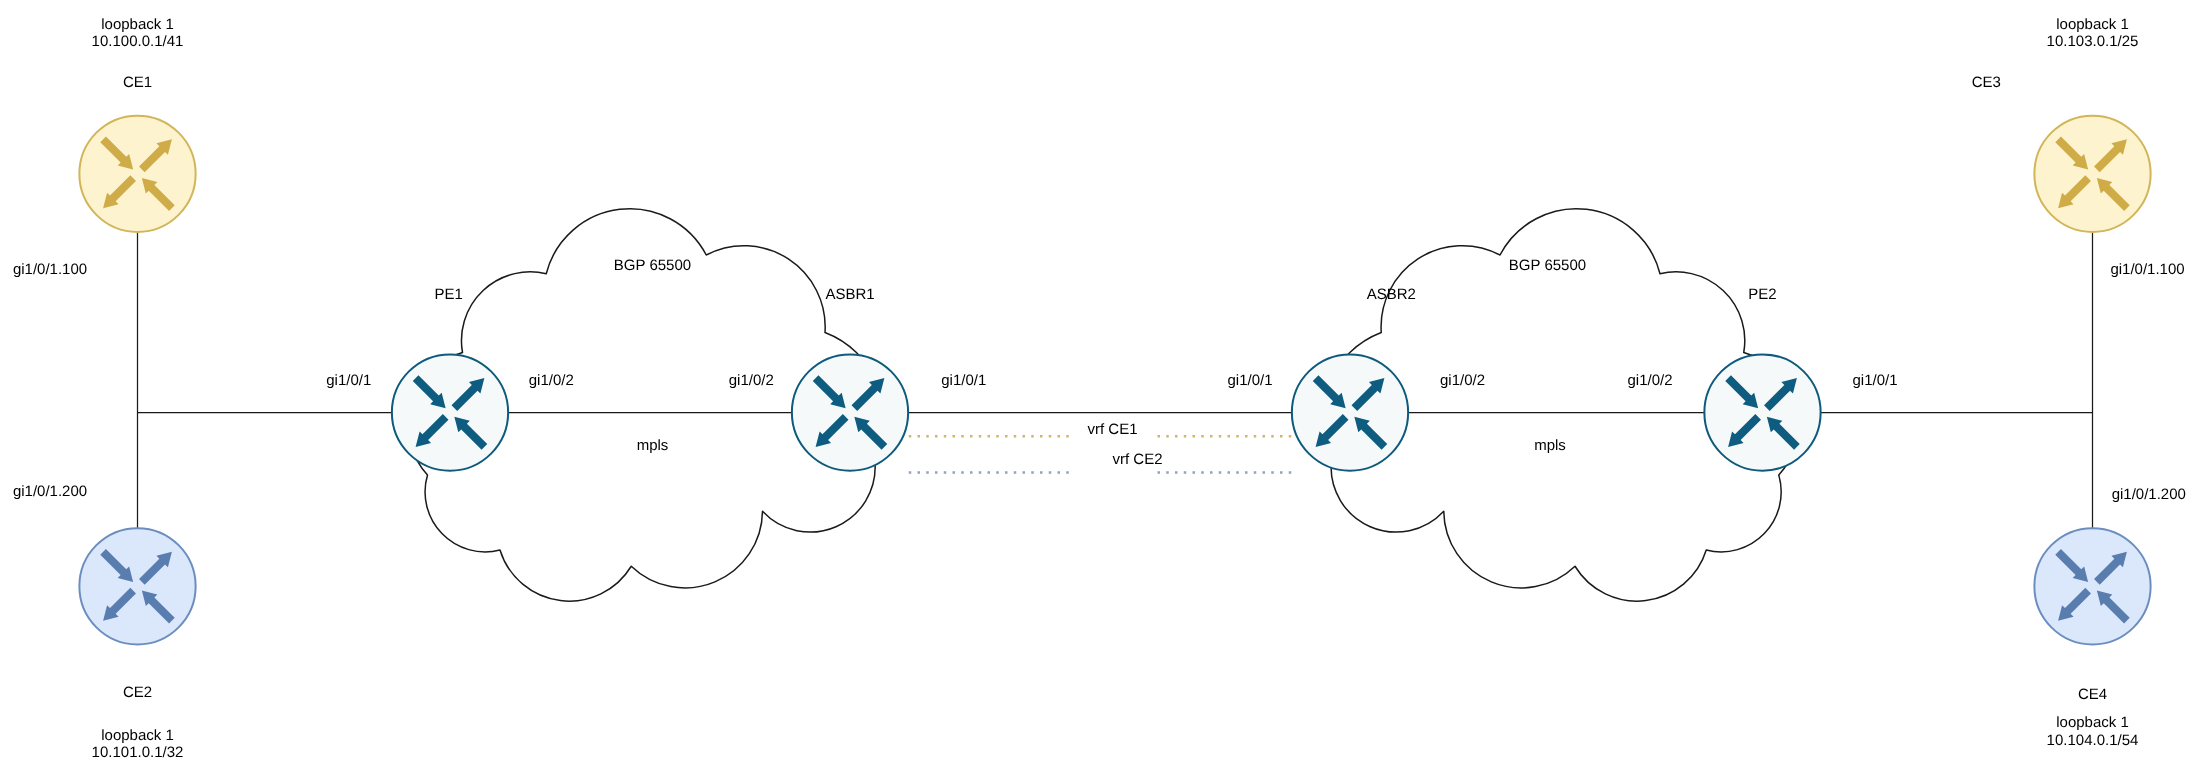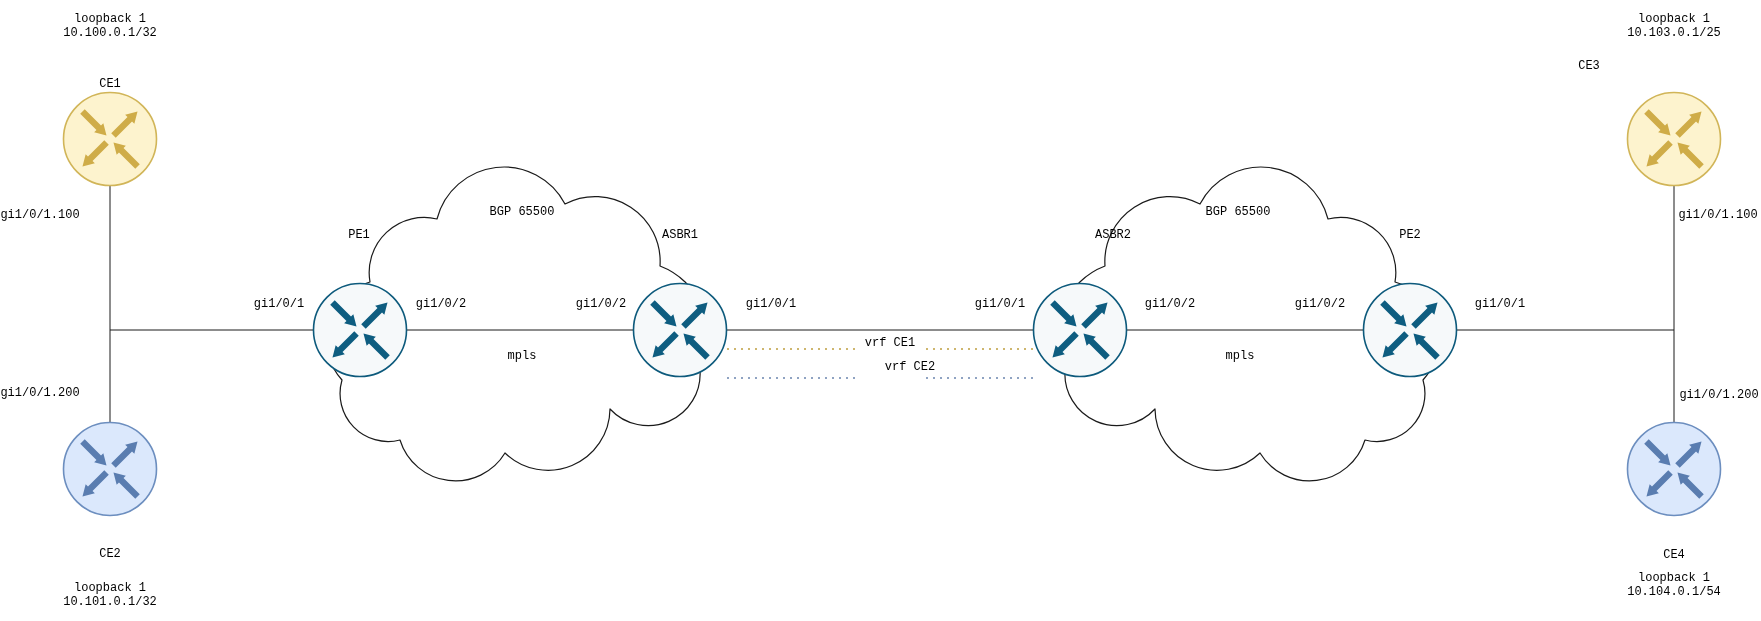--- a/index.html
+++ b/index.html
@@ -1,20 +1,20 @@
 <!DOCTYPE html>
 <html><head>
 <meta charset="utf-8">
 <style>
   html,body{margin:0;padding:0;background:#ffffff;}
   .stage{
     position:relative;
     width:1761px;height:621px;
     background:#ffffff;
-    font-family:Liberation Mono, monospace;
+    font-family:Liberation Sans, sans-serif;
     overflow:hidden;
   }
   .stage svg.layer{position:absolute;left:0;top:0;}
   .lbl{
     position:absolute;
     transform:translate(-50%,-50%);
     font-size:12px;
     line-height:1.2;
     color:#000;
     white-space:nowrap;
@@ -64,22 +64,22 @@
     <use href="#routerShape" class="router--blue" transform="translate(110,469)"></use>
     <use href="#routerShape" class="router--yellow" transform="translate(1674,139)"></use>
     <use href="#routerShape" class="router--blue" transform="translate(1674,469)"></use>
     <use href="#routerShape" class="router--core" transform="translate(360,330)"></use>
     <use href="#routerShape" class="router--core" transform="translate(680,330)"></use>
     <use href="#routerShape" class="router--core" transform="translate(1080,330)"></use>
     <use href="#routerShape" class="router--core" transform="translate(1410,330)"></use>
   </svg>
 
   <div class="lbl" style="left:110px;top:19px">loopback 1</div>
-  <div class="lbl" style="left:110px;top:33px">10.100.0.1/32</div>
-  <div class="lbl" style="left:110px;top:84px">CE1</div>
+  <div class="lbl" style="left:110px;top:33px">10.100.0.1/41</div>
+  <div class="lbl" style="left:110px;top:66px">CE1</div>
   <div class="lbl" style="left:40px;top:215px">gi1/0/1.100</div>
 
   <div class="lbl" style="left:40px;top:393px">gi1/0/1.200</div>
   <div class="lbl" style="left:110px;top:554px">CE2</div>
   <div class="lbl" style="left:110px;top:588px">loopback 1</div>
   <div class="lbl" style="left:110px;top:602px">10.101.0.1/32</div>
 
   <div class="lbl" style="left:1674px;top:19px">loopback 1</div>
   <div class="lbl" style="left:1674px;top:33px">10.103.0.1/25</div>
   <div class="lbl" style="left:1589px;top:66px">CE3</div>

